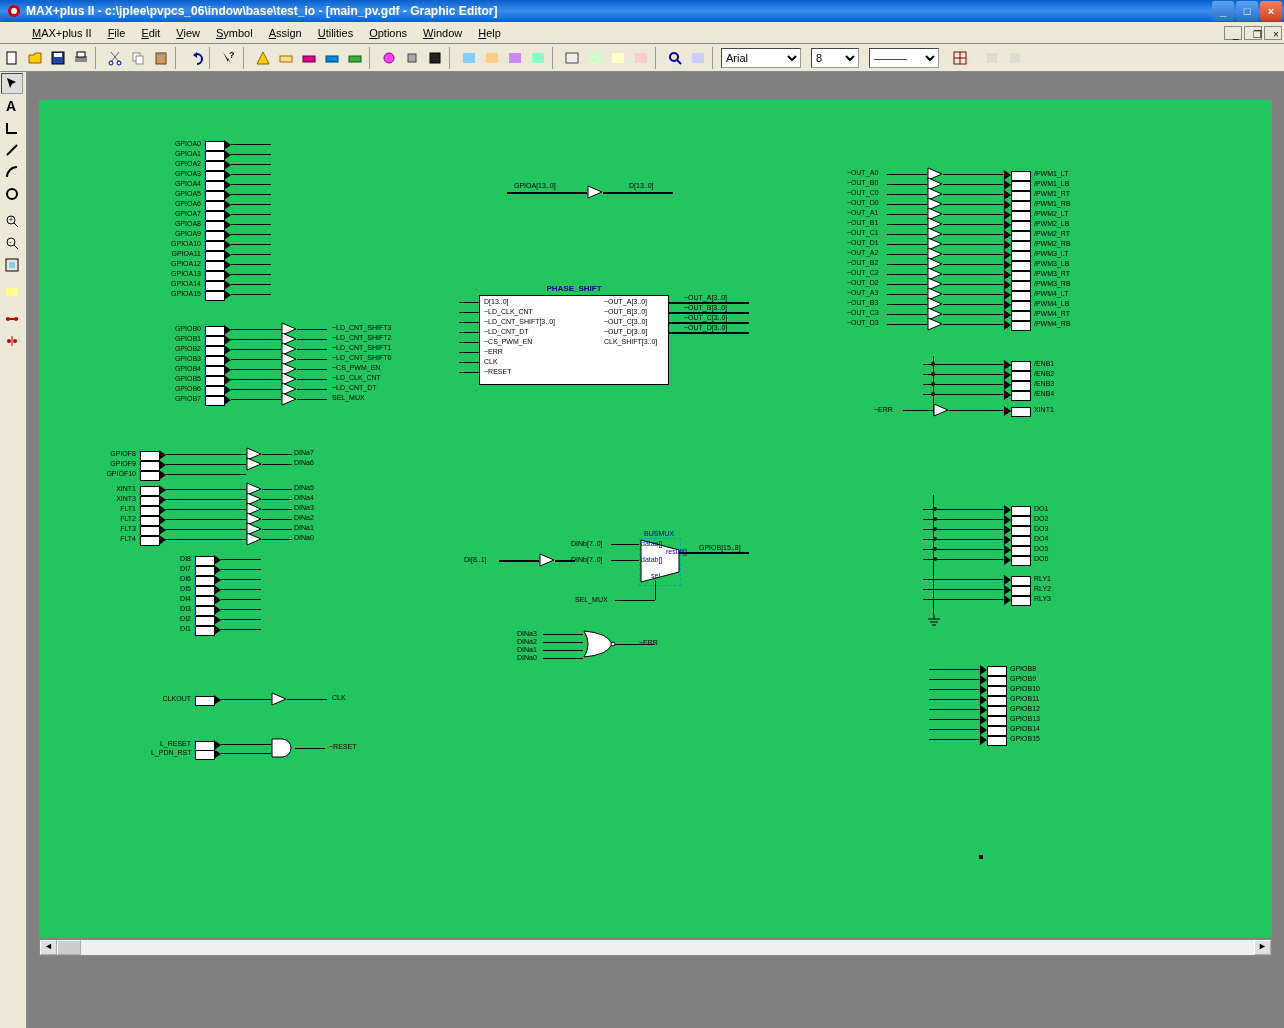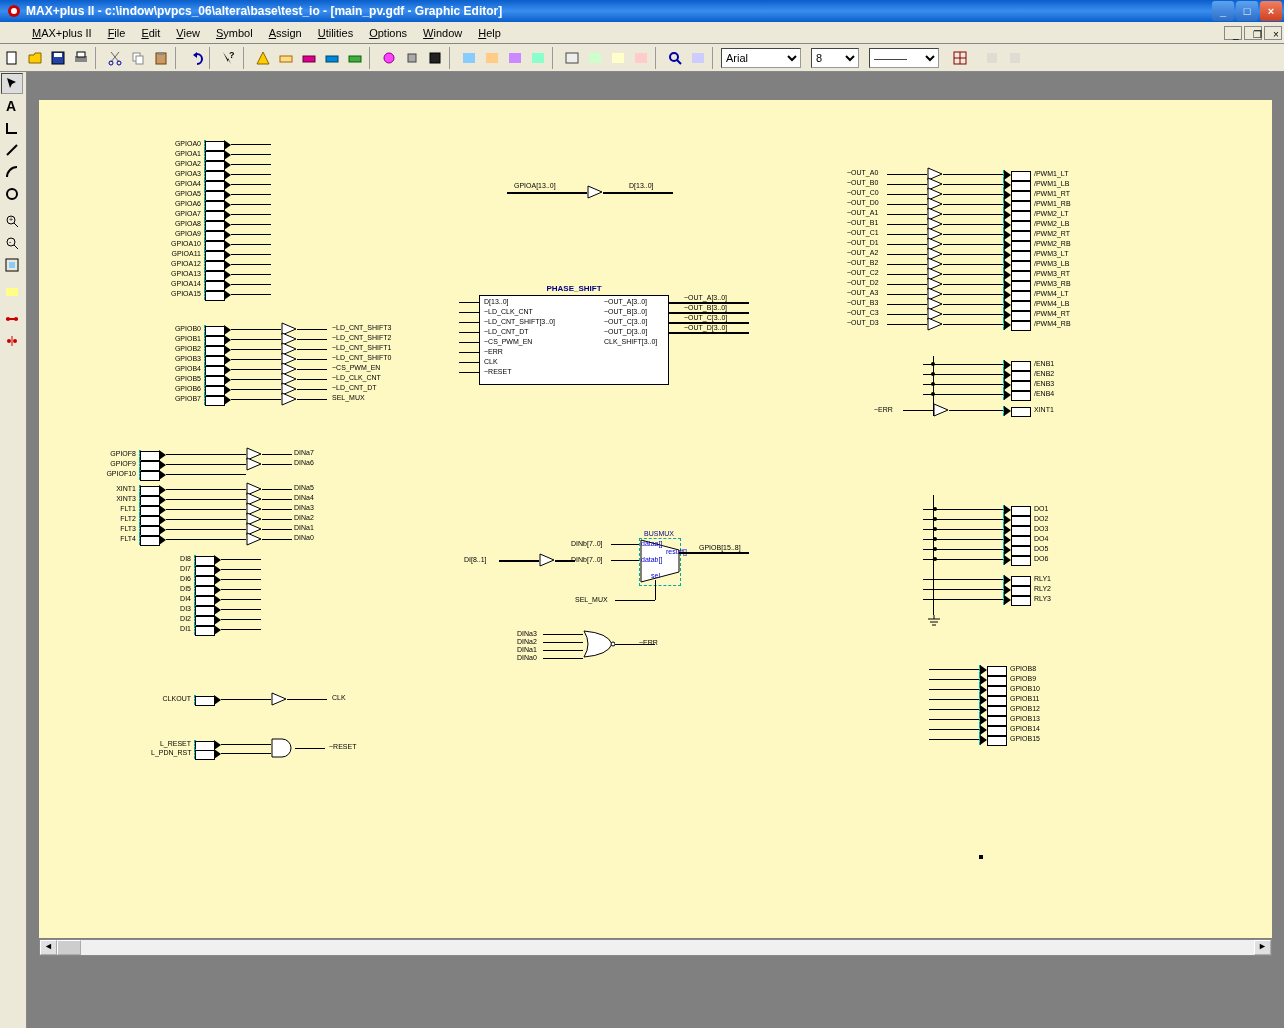--- a/index.html
+++ b/index.html
@@ -28,21 +28,21 @@
 .toolbar select.size{width:48px}
 .toolbar select.style{width:70px}
 
 .workspace{position:absolute;top:72px;bottom:0;left:0;right:0;background:#808080;display:flex}
 .vtool{width:27px;background:#ece9d8;border-right:1px solid #888;display:flex;flex-direction:column;padding:1px;gap:1px}
 .vbtn{width:22px;height:21px;border:1px solid #ece9d8;display:flex;align-items:center;justify-content:center}
 .vbtn svg{width:16px;height:16px}
 .vbtn.active{border:1px inset #999;background:#ddd}
 
 .canvaswrap{flex:1;position:relative;background:#808080;overflow:hidden}
-.canvas{position:absolute;top:28px;left:12px;right:12px;bottom:90px;background:#fef9c3;overflow:hidden}
+.canvas{position:absolute;top:28px;left:12px;right:12px;bottom:90px;background:#22c55e;overflow:hidden}
 .hscroll{position:absolute;bottom:72px;left:12px;right:12px;height:17px;background:#ece9d8;border:1px solid #888;display:flex}
 .hscroll .sbtn{width:17px;height:15px;background:#e0e0e0;border:1px outset #fff;font-size:9px;text-align:center}
 .hscroll .track{flex:1;background:#f0f0f0}
 .hscroll .thumb{width:24px;height:15px;background:#cdcdcd;border:1px outset #fff}
 .lbl{position:absolute;font-size:7px;white-space:nowrap;font-family:Arial}
 .wire{position:absolute;background:#000;height:1px}
 .wirev{position:absolute;background:#000;width:1px}
 .sel{border:1px dashed #0aa}
 .iopin{position:absolute;height:10px}
 .iopin::before{content:"";position:absolute;left:0;top:0;width:18px;height:8px;border:1px solid #000;background:#fff}
@@ -62,21 +62,21 @@
 </head>
 <body>
 
 <div class="titlebar">
   <span class="icon">
     <svg viewBox="0 0 16 16">
         <circle cx="8" cy="8" r="6" fill="#c00"></circle>
         <circle cx="8" cy="8" r="3" fill="#fff"></circle>
       </svg>
   </span>
-  <span class="title">MAX+plus II - c:\indow\pvpcs_06\altera\base\test_io - [main_pv.gdf - Graphic Editor]</span>
+  <span class="title">MAX+plus II - c:\jplee\pvpcs_06\indow\base\test_io - [main_pv.gdf - Graphic Editor]</span>
   <span class="wbtn min">_</span>
   <span class="wbtn max">□</span>
   <span class="wbtn close">×</span>
 </div>
 
 <div class="menubar">
   <span class="micon">
     <svg viewBox="0 0 16 16">
         <rect x="1" y="1" width="14" height="14" fill="#c44" stroke="#800"></rect>
         <text x="3" y="12" font-size="10" fill="#fff">M</text>

